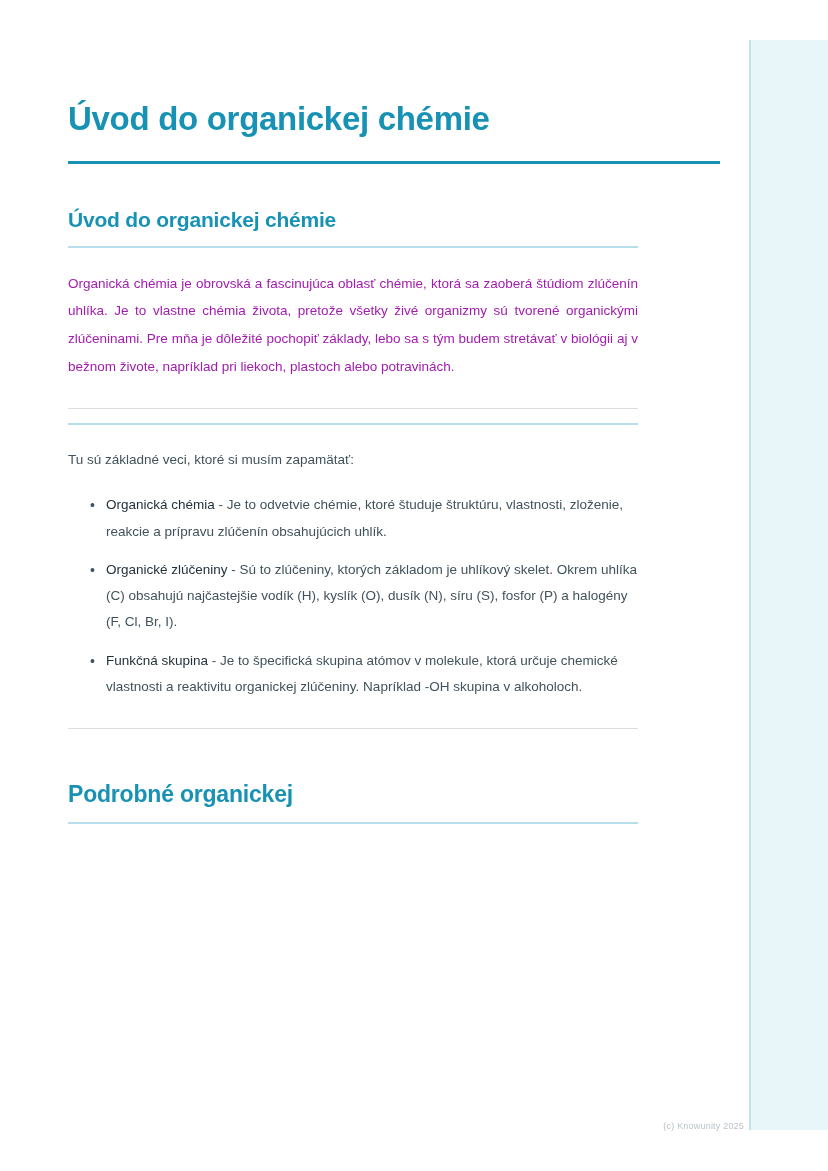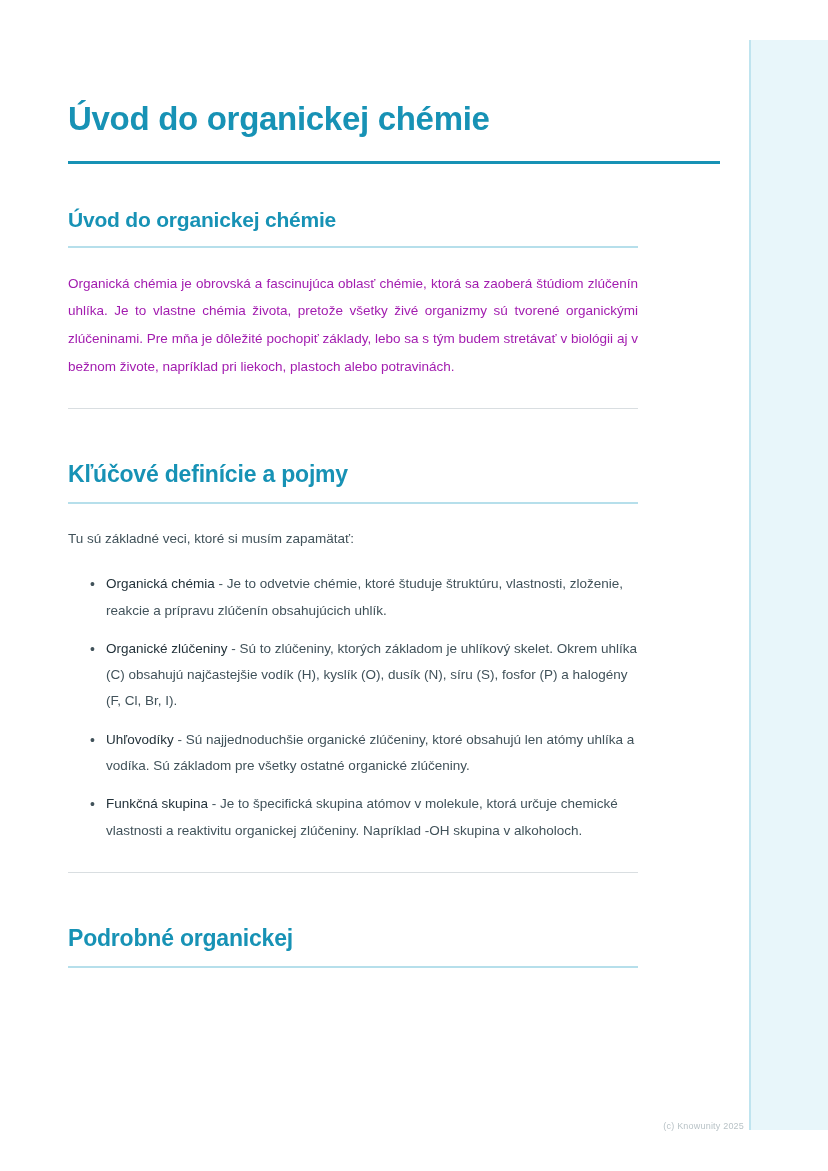--- a/index.html
+++ b/index.html
@@ -154,33 +154,29 @@
 
     <h1 class="doc-title">Úvod do organickej chémie</h1>
     <div class="title-rule"></div>
 
     <h2 class="section-title">Úvod do organickej chémie</h2>
     <div class="section-rule"></div>
     <p class="body-text">Organická chémia je obrovská a fascinujúca oblasť chémie, ktorá sa zaoberá štúdiom zlúčenín uhlíka. Je to vlastne chémia života, pretože všetky živé organizmy sú tvorené organickými zlúčeninami. Pre mňa je dôležité pochopiť základy, lebo sa s tým budem stretávať v biológii aj v bežnom živote, napríklad pri liekoch, plastoch alebo potravinách.</p>
 
     <div class="divider"></div>
 
-    <h2 class="section-title big">Kľúčové definície a pojmy</h2>
     <div class="section-rule"></div>
     <p class="lead-text">Tu sú základné veci, ktoré si musím zapamätať:</p>
 
     <ul class="key-list">
       <li>
         <b>Organická chémia</b><span> - Je to odvetvie chémie, ktoré študuje štruktúru, vlastnosti, zloženie, reakcie a prípravu zlúčenín obsahujúcich uhlík.</span>
       </li>
       <li>
         <b>Organické zlúčeniny</b><span> - Sú to zlúčeniny, ktorých základom je uhlíkový skelet. Okrem uhlíka (C) obsahujú najčastejšie vodík (H), kyslík (O), dusík (N), síru (S), fosfor (P) a halogény (F, Cl, Br, I).</span>
-      </li>
-      <li>
-        <b>Uhľovodíky</b><span> - Sú najjednoduchšie organické zlúčeniny, ktoré obsahujú len atómy uhlíka a vodíka. Sú základom pre všetky ostatné organické zlúčeniny.</span>
       </li>
       <li>
         <b>Funkčná skupina</b><span> - Je to špecifická skupina atómov v molekule, ktorá určuje chemické vlastnosti a reaktivitu organickej zlúčeniny. Napríklad -OH skupina v alkoholoch.</span>
       </li>
     </ul>
 
     <div class="divider"></div>
 
     <h2 class="section-title big">Podrobné organickej</h2>
     <div class="section-rule"></div>

